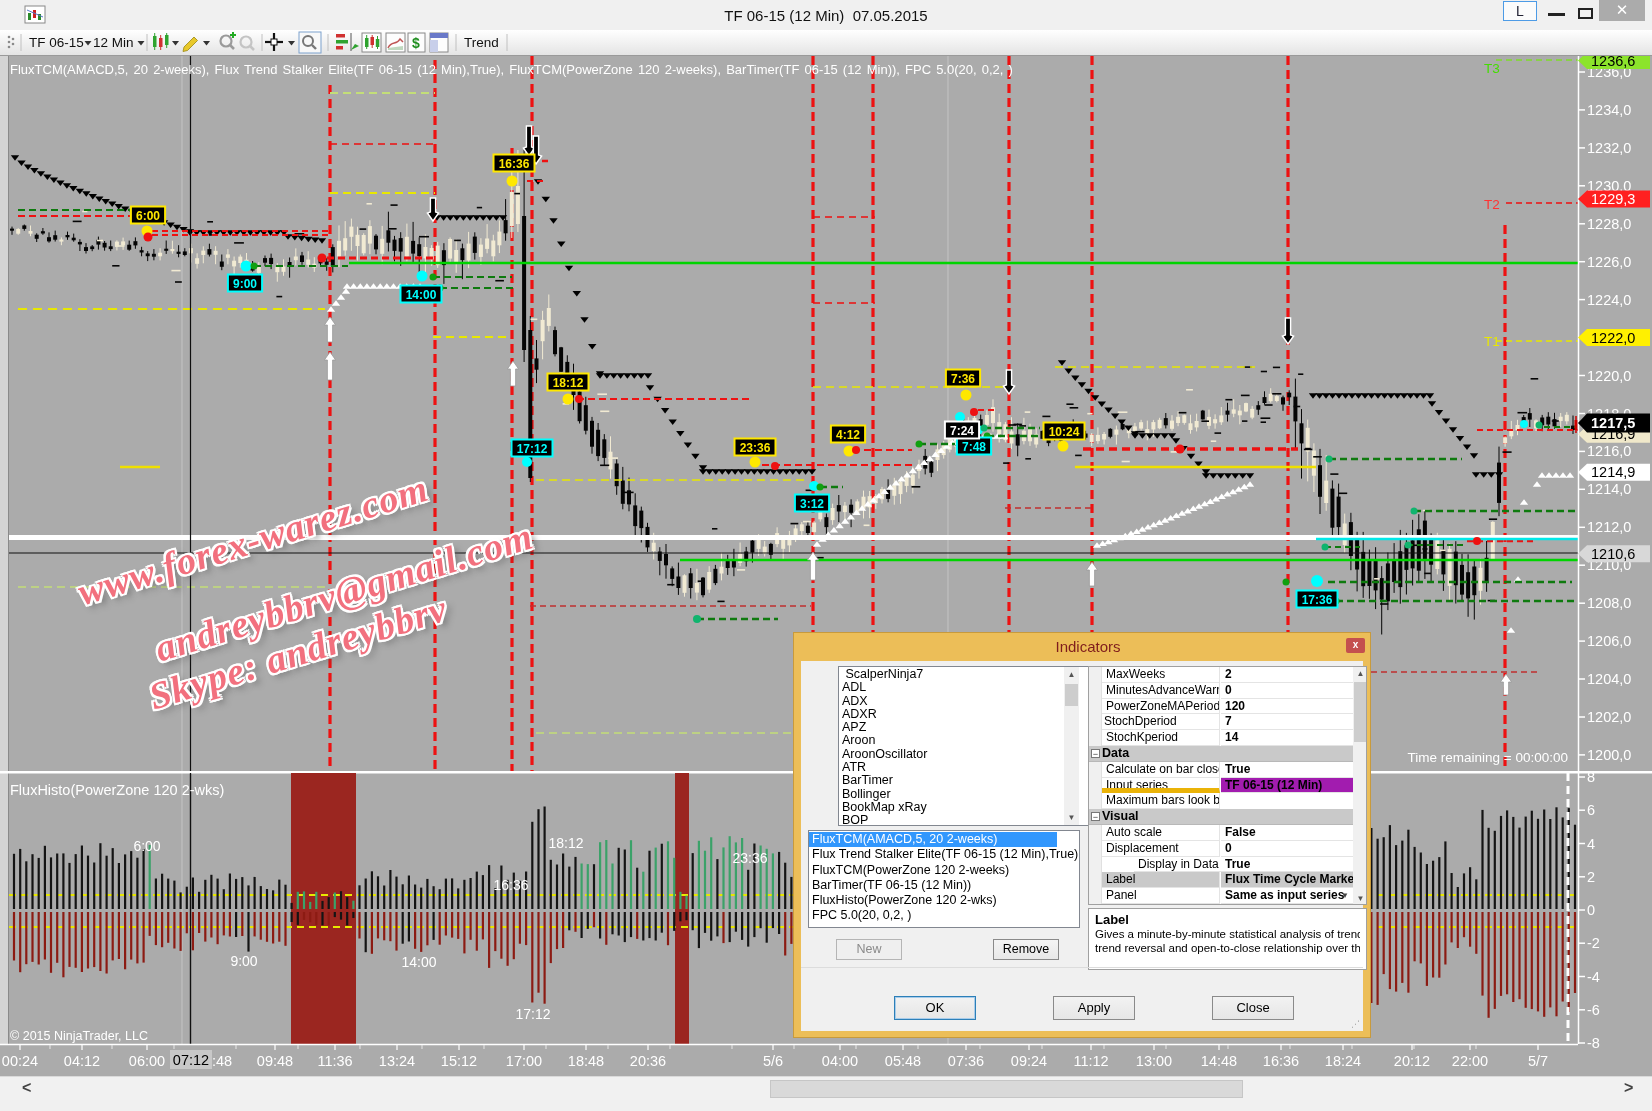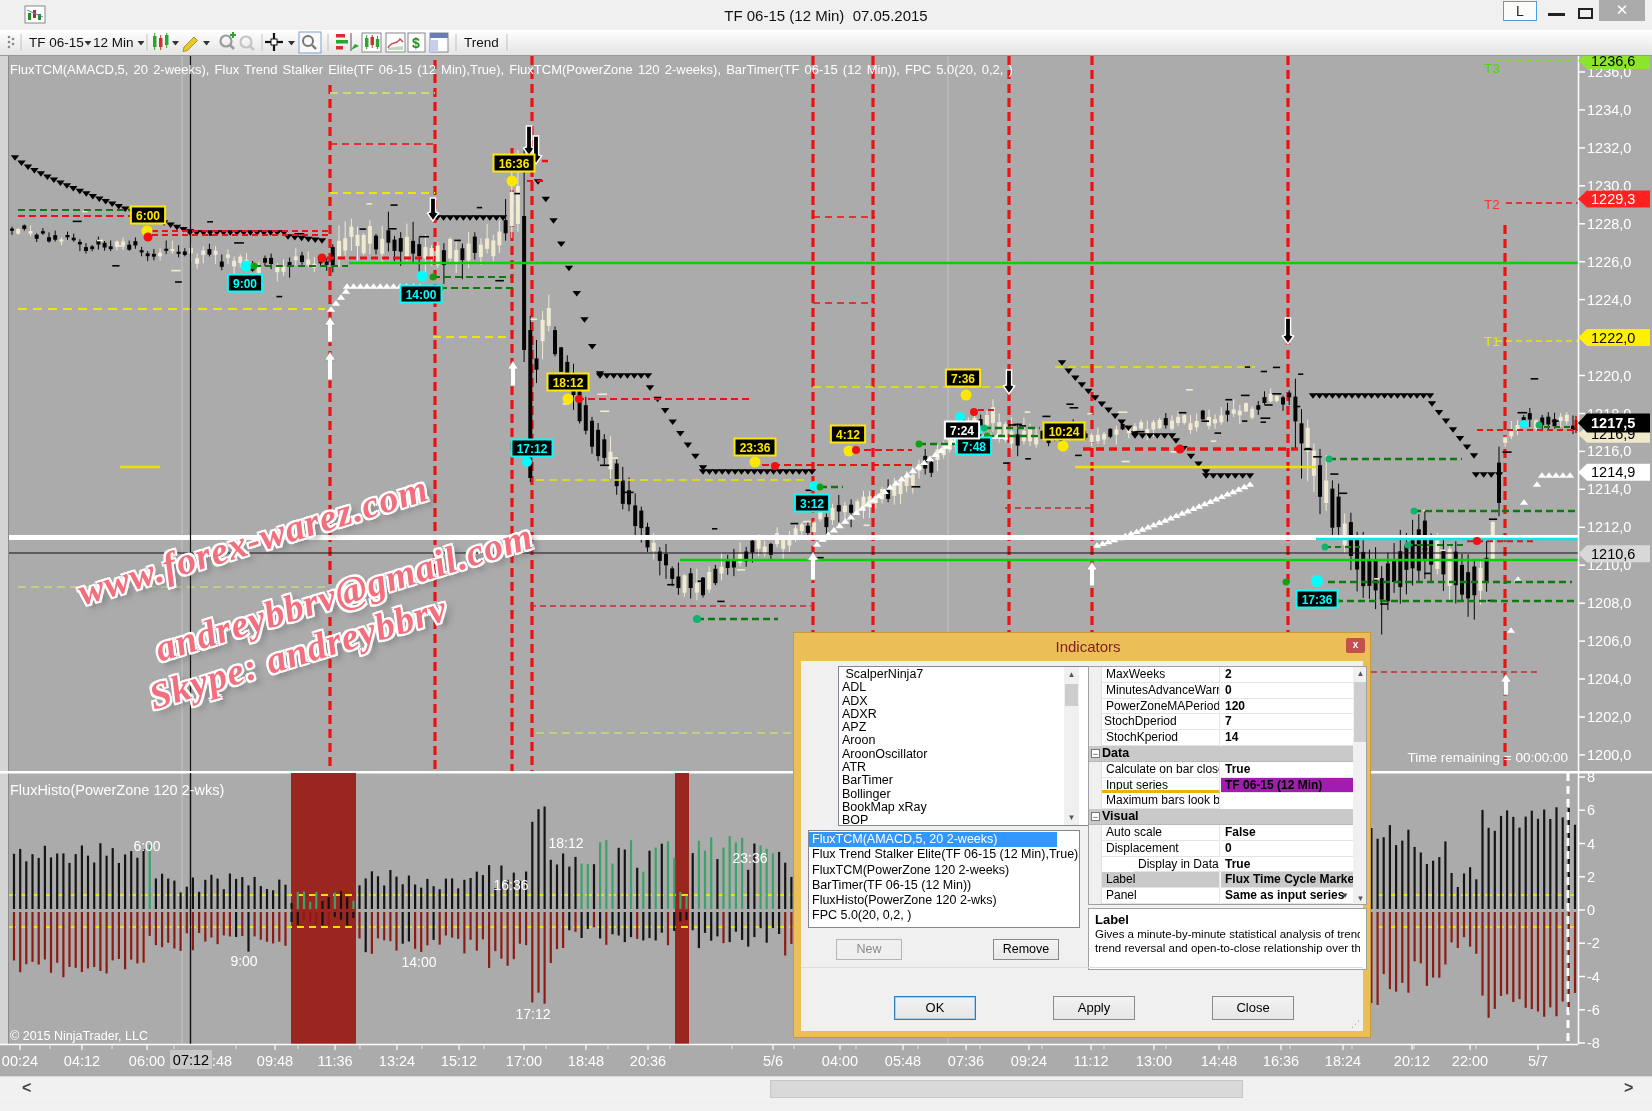--- a/index.html
+++ b/index.html
@@ -1825,21 +1825,21 @@
         <div style="position:absolute;left:132px;top:15.8px;width:132px;height:15.8px;background:#fff;border-bottom:1px solid #E4E4E4;padding:0 0 0 4px;white-space:nowrap;overflow:hidden;font-size:12px;line-height:15px;font-weight:bold;">0</div>
         <div style="position:absolute;left:13px;top:31.6px;width:118px;height:15.8px;background:#fff;border-bottom:1px solid #E4E4E4;border-right:1px solid #E4E4E4;padding:0px 0 0 4px;white-space:nowrap;overflow:hidden;font-size:12px;line-height:15px;">PowerZoneMAPeriod</div>
         <div style="position:absolute;left:132px;top:31.6px;width:132px;height:15.8px;background:#fff;border-bottom:1px solid #E4E4E4;padding:0 0 0 4px;white-space:nowrap;overflow:hidden;font-size:12px;line-height:15px;font-weight:bold;">120</div>
         <div style="position:absolute;left:13px;top:47.4px;width:118px;height:15.8px;background:#fff;border-bottom:1px solid #E4E4E4;border-right:1px solid #E4E4E4;padding:0px 0 0 2px;white-space:nowrap;overflow:hidden;font-size:12px;line-height:15px;">StochDperiod</div>
         <div style="position:absolute;left:132px;top:47.4px;width:132px;height:15.8px;background:#fff;border-bottom:1px solid #E4E4E4;padding:0 0 0 4px;white-space:nowrap;overflow:hidden;font-size:12px;line-height:15px;font-weight:bold;">7</div>
         <div style="position:absolute;left:13px;top:63.2px;width:118px;height:15.8px;background:#fff;border-bottom:1px solid #E4E4E4;border-right:1px solid #E4E4E4;padding:0px 0 0 4px;white-space:nowrap;overflow:hidden;font-size:12px;line-height:15px;">StochKperiod</div>
         <div style="position:absolute;left:132px;top:63.2px;width:132px;height:15.8px;background:#fff;border-bottom:1px solid #E4E4E4;padding:0 0 0 4px;white-space:nowrap;overflow:hidden;font-size:12px;line-height:15px;font-weight:bold;">14</div>
         <div style="position:absolute;left:0px;top:79.0px;width:264px;height:15.8px;background:#C9C9C9;border-bottom:1px solid #B8B8B8;"><span style="display:inline-block;width:9px;height:9px;border:1px solid #777;background:#fff;font-size:9px;line-height:8px;text-align:center;margin:2px 2px 0 2px;color:#333;">−</span><b style="font-size:12.5px;">Data</b></div>
         <div style="position:absolute;left:13px;top:94.8px;width:118px;height:15.8px;background:#fff;border-bottom:1px solid #E4E4E4;border-right:1px solid #E4E4E4;padding:0px 0 0 4px;white-space:nowrap;overflow:hidden;font-size:12px;line-height:15px;">Calculate on bar close</div>
         <div style="position:absolute;left:132px;top:94.8px;width:132px;height:15.8px;background:#fff;border-bottom:1px solid #E4E4E4;padding:0 0 0 4px;white-space:nowrap;overflow:hidden;font-size:12px;line-height:15px;font-weight:bold;">True</div>
-        <div style="position:absolute;left:13px;top:110.6px;width:118px;height:15.8px;background:#fff;border-bottom:3px solid #eab308;border-right:1px solid #E4E4E4;padding:0px 0 0 4px;white-space:nowrap;overflow:hidden;font-size:12px;line-height:15px;">Input series</div>
+        <div style="position:absolute;left:13px;top:110.6px;width:118px;height:15.8px;background:#fff;border-bottom:5px solid #eab308;border-right:1px solid #E4E4E4;padding:0px 0 0 4px;white-space:nowrap;overflow:hidden;font-size:12px;line-height:15px;">Input series</div>
         <div style="position:absolute;left:132px;top:110.6px;width:132px;height:15.8px;background:#a21caf;border-bottom:1px solid #E4E4E4;padding:0 0 0 4px;white-space:nowrap;overflow:hidden;font-size:12px;line-height:15px;font-weight:bold;">TF 06-15 (12 Min)</div>
         <div style="position:absolute;left:13px;top:126.4px;width:118px;height:15.8px;background:#fff;border-bottom:1px solid #E4E4E4;border-right:1px solid #E4E4E4;padding:0px 0 0 4px;white-space:nowrap;overflow:hidden;font-size:12px;line-height:15px;">Maximum bars look ba</div>
         <div style="position:absolute;left:132px;top:126.4px;width:132px;height:15.8px;background:#fff;border-bottom:1px solid #E4E4E4;padding:0 0 0 10px;white-space:nowrap;overflow:hidden;font-size:12px;line-height:15px;font-weight:bold;margin-top:38px;">TwoHundredFiftySix</div>
         <div style="position:absolute;left:0px;top:142.2px;width:264px;height:15.8px;background:#C9C9C9;border-bottom:1px solid #B8B8B8;"><span style="display:inline-block;width:9px;height:9px;border:1px solid #777;background:#fff;font-size:9px;line-height:8px;text-align:center;margin:2px 2px 0 2px;color:#333;">−</span><b style="font-size:12.5px;">Visual</b></div>
         <div style="position:absolute;left:13px;top:158.0px;width:118px;height:15.8px;background:#fff;border-bottom:1px solid #E4E4E4;border-right:1px solid #E4E4E4;padding:0px 0 0 4px;white-space:nowrap;overflow:hidden;font-size:12px;line-height:15px;">Auto scale</div>
         <div style="position:absolute;left:132px;top:158.0px;width:132px;height:15.8px;background:#fff;border-bottom:1px solid #E4E4E4;padding:0 0 0 4px;white-space:nowrap;overflow:hidden;font-size:12px;line-height:15px;font-weight:bold;">False</div>
         <div style="position:absolute;left:13px;top:173.8px;width:118px;height:15.8px;background:#fff;border-bottom:1px solid #E4E4E4;border-right:1px solid #E4E4E4;padding:0px 0 0 4px;white-space:nowrap;overflow:hidden;font-size:12px;line-height:15px;">Displacement</div>
         <div style="position:absolute;left:132px;top:173.8px;width:132px;height:15.8px;background:#fff;border-bottom:1px solid #E4E4E4;padding:0 0 0 4px;white-space:nowrap;overflow:hidden;font-size:12px;line-height:15px;font-weight:bold;">0</div>
         <div style="position:absolute;left:13px;top:189.6px;width:118px;height:15.8px;background:#fff;border-bottom:1px solid #E4E4E4;border-right:1px solid #E4E4E4;padding:0px 0 0 4px;white-space:nowrap;overflow:hidden;font-size:12px;line-height:15px;margin-left:32px;">Display in Data Box</div>
         <div style="position:absolute;left:132px;top:189.6px;width:132px;height:15.8px;background:#fff;border-bottom:1px solid #E4E4E4;padding:0 0 0 4px;white-space:nowrap;overflow:hidden;font-size:12px;line-height:15px;font-weight:bold;">True</div>

